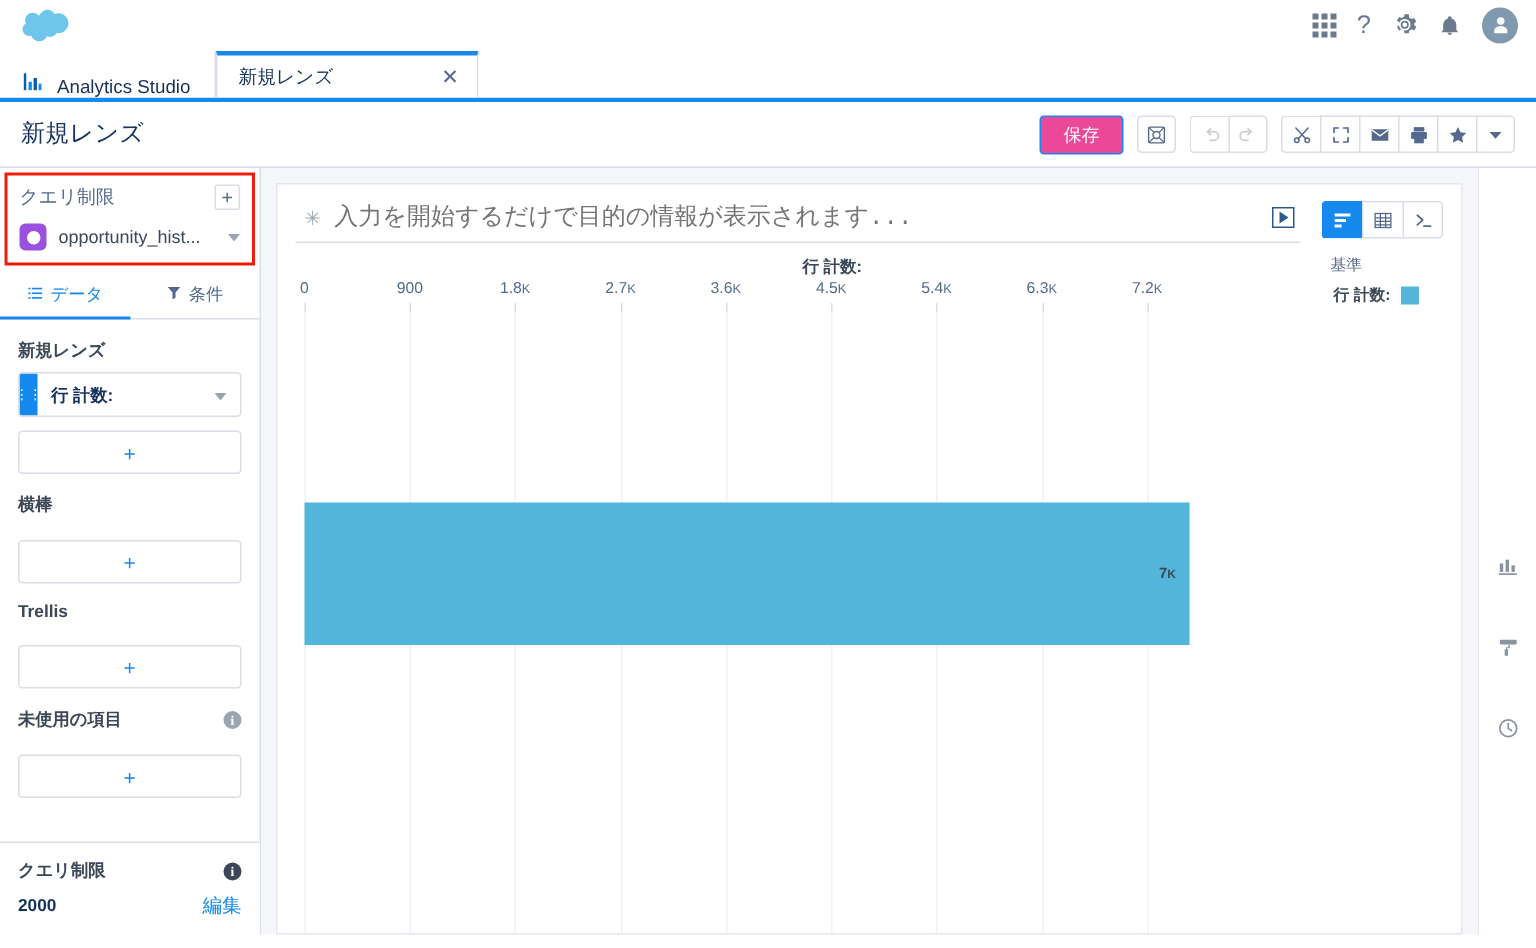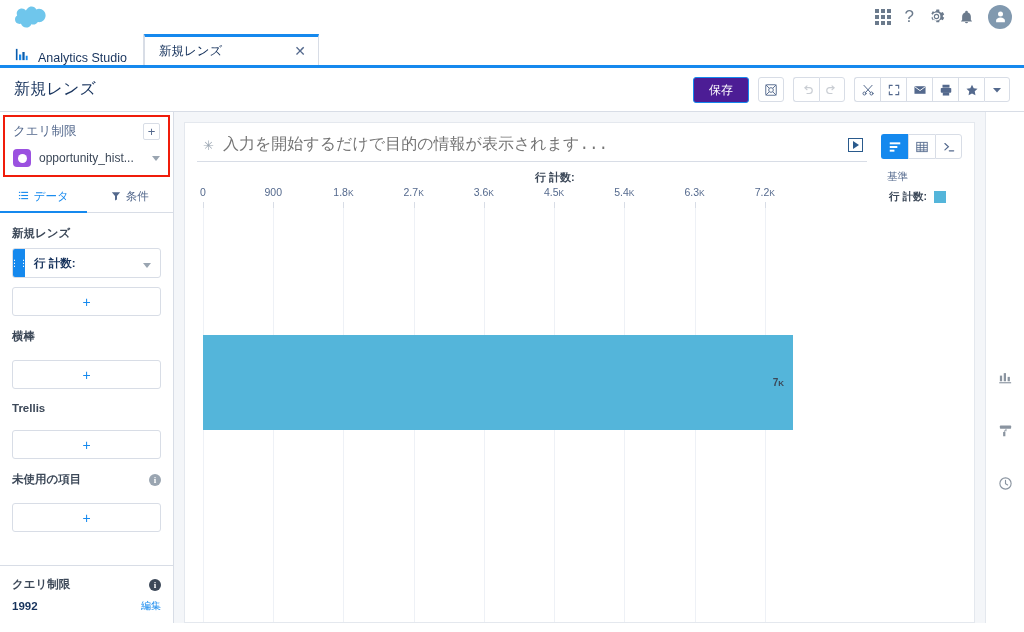--- a/index.html
+++ b/index.html
@@ -67,21 +67,21 @@
   .page-header {
     height: 44px; width: 100%;
     background: #ffffff;
     display: flex; align-items: center; justify-content: space-between;
     padding: 0 14px 0 14px;
     border-bottom: 1px solid #d8dde6;
   }
   .page-title { font-size: 16px; color: #16325c; font-weight: 400; letter-spacing: .2px; }
   .toolbar { display: flex; align-items: center; gap: 9px; }
   .btn-save {
-    background: #4c1d95; color: #fff; border: 1px solid #1589ee;
+    background: #ec4899; color: #fff; border: 1px solid #1589ee;
     border-radius: 3px; font-size: 12px; padding: 5px 15px;
     line-height: 14px;
   }
   .btn-sq {
     width: 26px; height: 25px; border: 1px solid #d8dde6; background: #fff;
     border-radius: 3px; display: flex; align-items: center; justify-content: center;
     color: #54698d;
   }
   .btn-group { display: flex; }
   .btn-group .btn-sq { border-radius: 0; border-right-width: 0; }
@@ -148,21 +148,21 @@
     margin: 9px 12px 0 12px; height: 29px; border: 1px solid #d8dde6; border-radius: 3px;
     display: flex; align-items: center; justify-content: center; color: #1589ee;
     font-size: 14px; background: #fff;
   }
   .query-limit {
     border-top: 1px solid #d8dde6; padding: 11px 12px 10px 12px; background: #fff;
   }
   .ql-row { display: flex; align-items: center; justify-content: space-between; }
   .ql-title { font-size: 11.5px; color: #3c4858; font-weight: bold; }
   .ql-val { font-size: 11.5px; color: #16325c; font-weight: bold; }
-  .ql-edit { font-size: 10px; color: #1589ee; }
+  .ql-edit { font-size: 13px; color: #1589ee; }
 
   
   .main { flex: 1; background: #f4f6f9; position: relative; padding: 10px 10px 0 10px; display: flex; }
   .card {
     flex: 1; background: #ffffff; position: relative; display: flex; flex-direction: column;
     border: 1px solid #e4e8ee;
   }
   .card-top { display: flex; align-items: flex-start; padding: 11px 12px 0 12px; gap: 10px; }
   .search-wrap { flex: 1; display: flex; align-items: center; gap: 9px; border-bottom: 1px solid #d8dde6; padding: 2px 4px 7px 6px; }
   .sparkle { color: #9aa5b1; font-size: 13px; line-height: 1; }
@@ -425,21 +425,21 @@
         </div>
         <div class="add-box">+</div>
       </div>
 
       <div class="query-limit">
         <div class="ql-row">
           <span class="ql-title">クエリ制限</span>
           <span class="info-dot dark">i</span>
         </div>
         <div class="ql-row" style="margin-top:7px">
-          <span class="ql-val">1992</span>
+          <span class="ql-val">2000</span>
           <span class="ql-edit">編集</span>
         </div>
       </div>
     </div>
 
     <div class="main">
       <div class="card">
 
         <div class="card-top">
           <div class="search-wrap">

